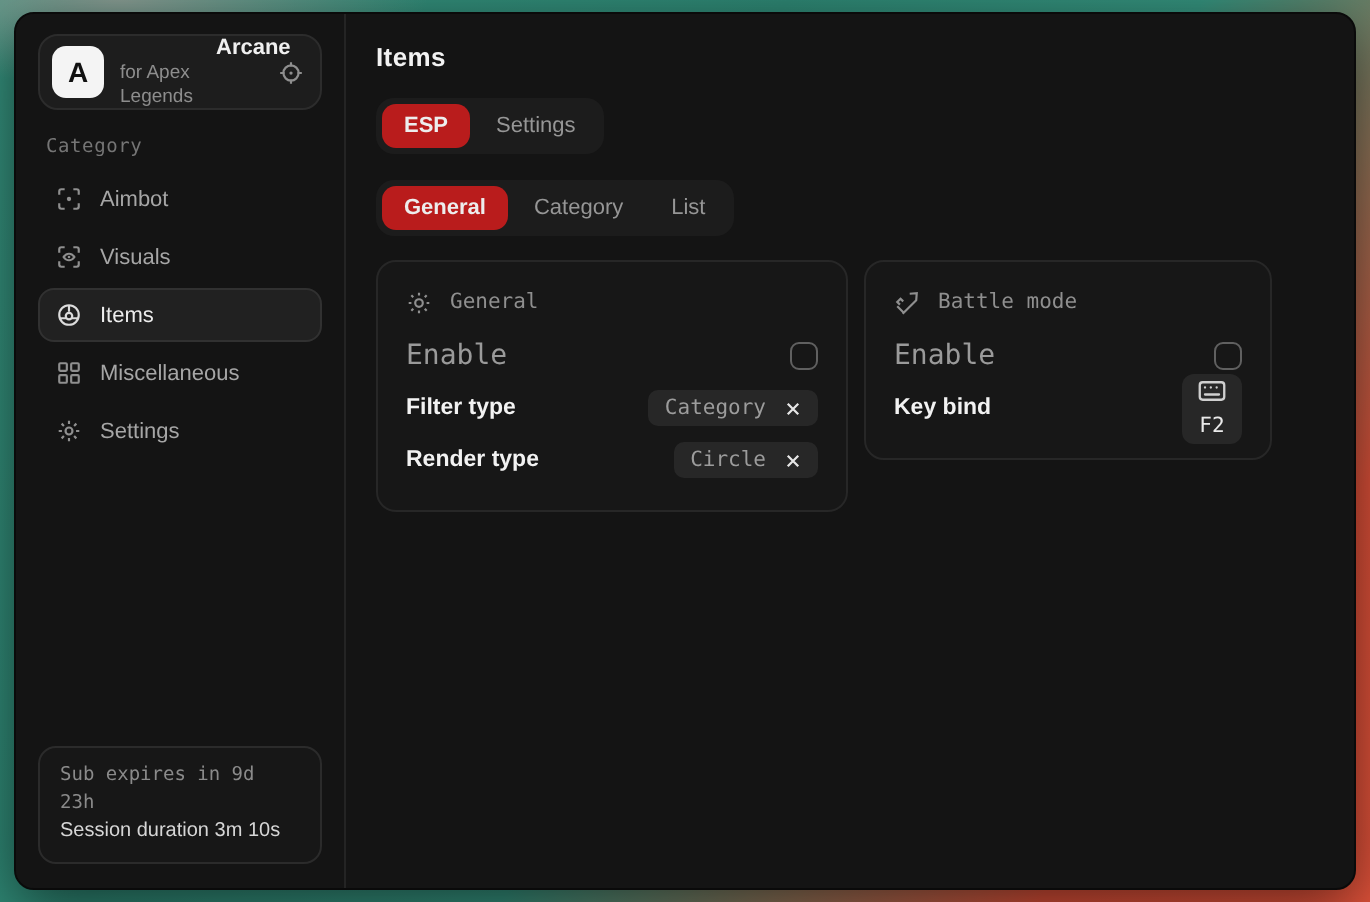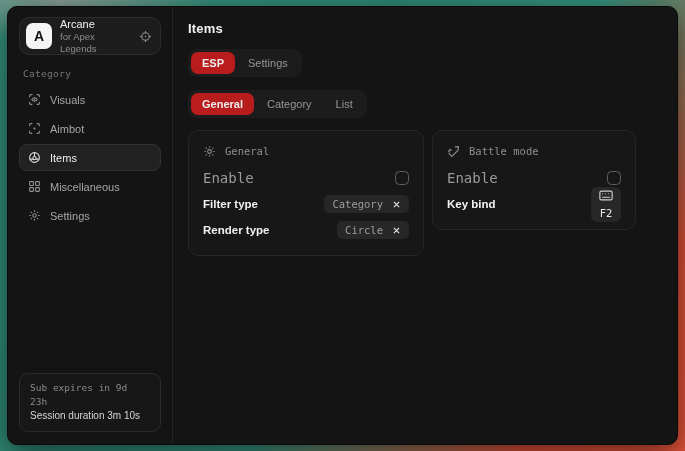--- a/index.html
+++ b/index.html
@@ -28,21 +28,21 @@
     display:flex; align-items:center; gap:8px;
     background:#1d1d1d; border:1px solid #2c2c2c; border-radius:10px;
     padding:5px 8px 5px 6px; height:38px;
   }
   .logo {
     width:26px; height:26px; background:#f4f4f4; border-radius:7px;
     color:#111; font-weight:bold; font-size:14px;
     display:flex; align-items:center; justify-content:center; flex:0 0 26px;
   }
   .brand-text { flex:1; min-width:0; }
-  .brand-name { color:#f0f0f0; font-size:11px; font-weight:normal; line-height:13px; }
+  .brand-name { color:#f0f0f0; font-size:11px; font-weight:bold; line-height:13px;margin-left:48px; }
   .brand-sub  { color:#8d8d8d; font-size:9.5px; line-height:12px; }
   .brand-icon { color:#8f8f8f; flex:0 0 auto; display:flex; }
 
   .section-label {
     font-family:"DejaVu Sans Mono", monospace;
     color:#757575; font-size:9.5px; margin:13px 0 7px 4px; letter-spacing:.3px;
   }
   .nav { display:flex; flex-direction:column; gap:2px; }
   .nav-item {
     display:flex; align-items:center; gap:9px; height:27px;
@@ -135,35 +135,35 @@
       </div>
 
       <div class="section-label">Category</div>
 
       <nav class="nav">
 
         <div class="nav-item">
           <span class="ni">
             <svg width="13" height="13" viewBox="0 0 24 24" fill="none" stroke="currentColor" stroke-width="2">
               <path d="M8 3H5a2 2 0 0 0-2 2v3M16 3h3a2 2 0 0 1 2 2v3M8 21H5a2 2 0 0 1-2-2v-3M16 21h3a2 2 0 0 0 2-2v-3"></path>
+              <circle cx="12" cy="12" r="2" fill="currentColor" stroke="none"></circle>
+            </svg>
+          </span>
+          <span>Aimbot</span>
+        </div>
+
+        <div class="nav-item">
+          <span class="ni">
+            <svg width="13" height="13" viewBox="0 0 24 24" fill="none" stroke="currentColor" stroke-width="2">
+              <path d="M8 3H5a2 2 0 0 0-2 2v3M16 3h3a2 2 0 0 1 2 2v3M8 21H5a2 2 0 0 1-2-2v-3M16 21h3a2 2 0 0 0 2-2v-3"></path>
               <path d="M7 12s2-3 5-3 5 3 5 3-2 3-5 3-5-3-5-3z"></path>
               <circle cx="12" cy="12" r="1.2" fill="currentColor" stroke="none"></circle>
             </svg>
           </span>
           <span>Visuals</span>
-        </div>
-
-        <div class="nav-item">
-          <span class="ni">
-            <svg width="13" height="13" viewBox="0 0 24 24" fill="none" stroke="currentColor" stroke-width="2">
-              <path d="M8 3H5a2 2 0 0 0-2 2v3M16 3h3a2 2 0 0 1 2 2v3M8 21H5a2 2 0 0 1-2-2v-3M16 21h3a2 2 0 0 0 2-2v-3"></path>
-              <circle cx="12" cy="12" r="2" fill="currentColor" stroke="none"></circle>
-            </svg>
-          </span>
-          <span>Aimbot</span>
         </div>
 
         <div class="nav-item selected">
           <span class="ni">
             <svg width="13" height="13" viewBox="0 0 24 24" fill="none" stroke="currentColor" stroke-width="2">
               <circle cx="12" cy="12" r="9"></circle>
               <path d="M12 3v6M3.5 15h6M20.5 15h-6"></path>
               <circle cx="12" cy="13" r="3"></circle>
             </svg>
           </span>

